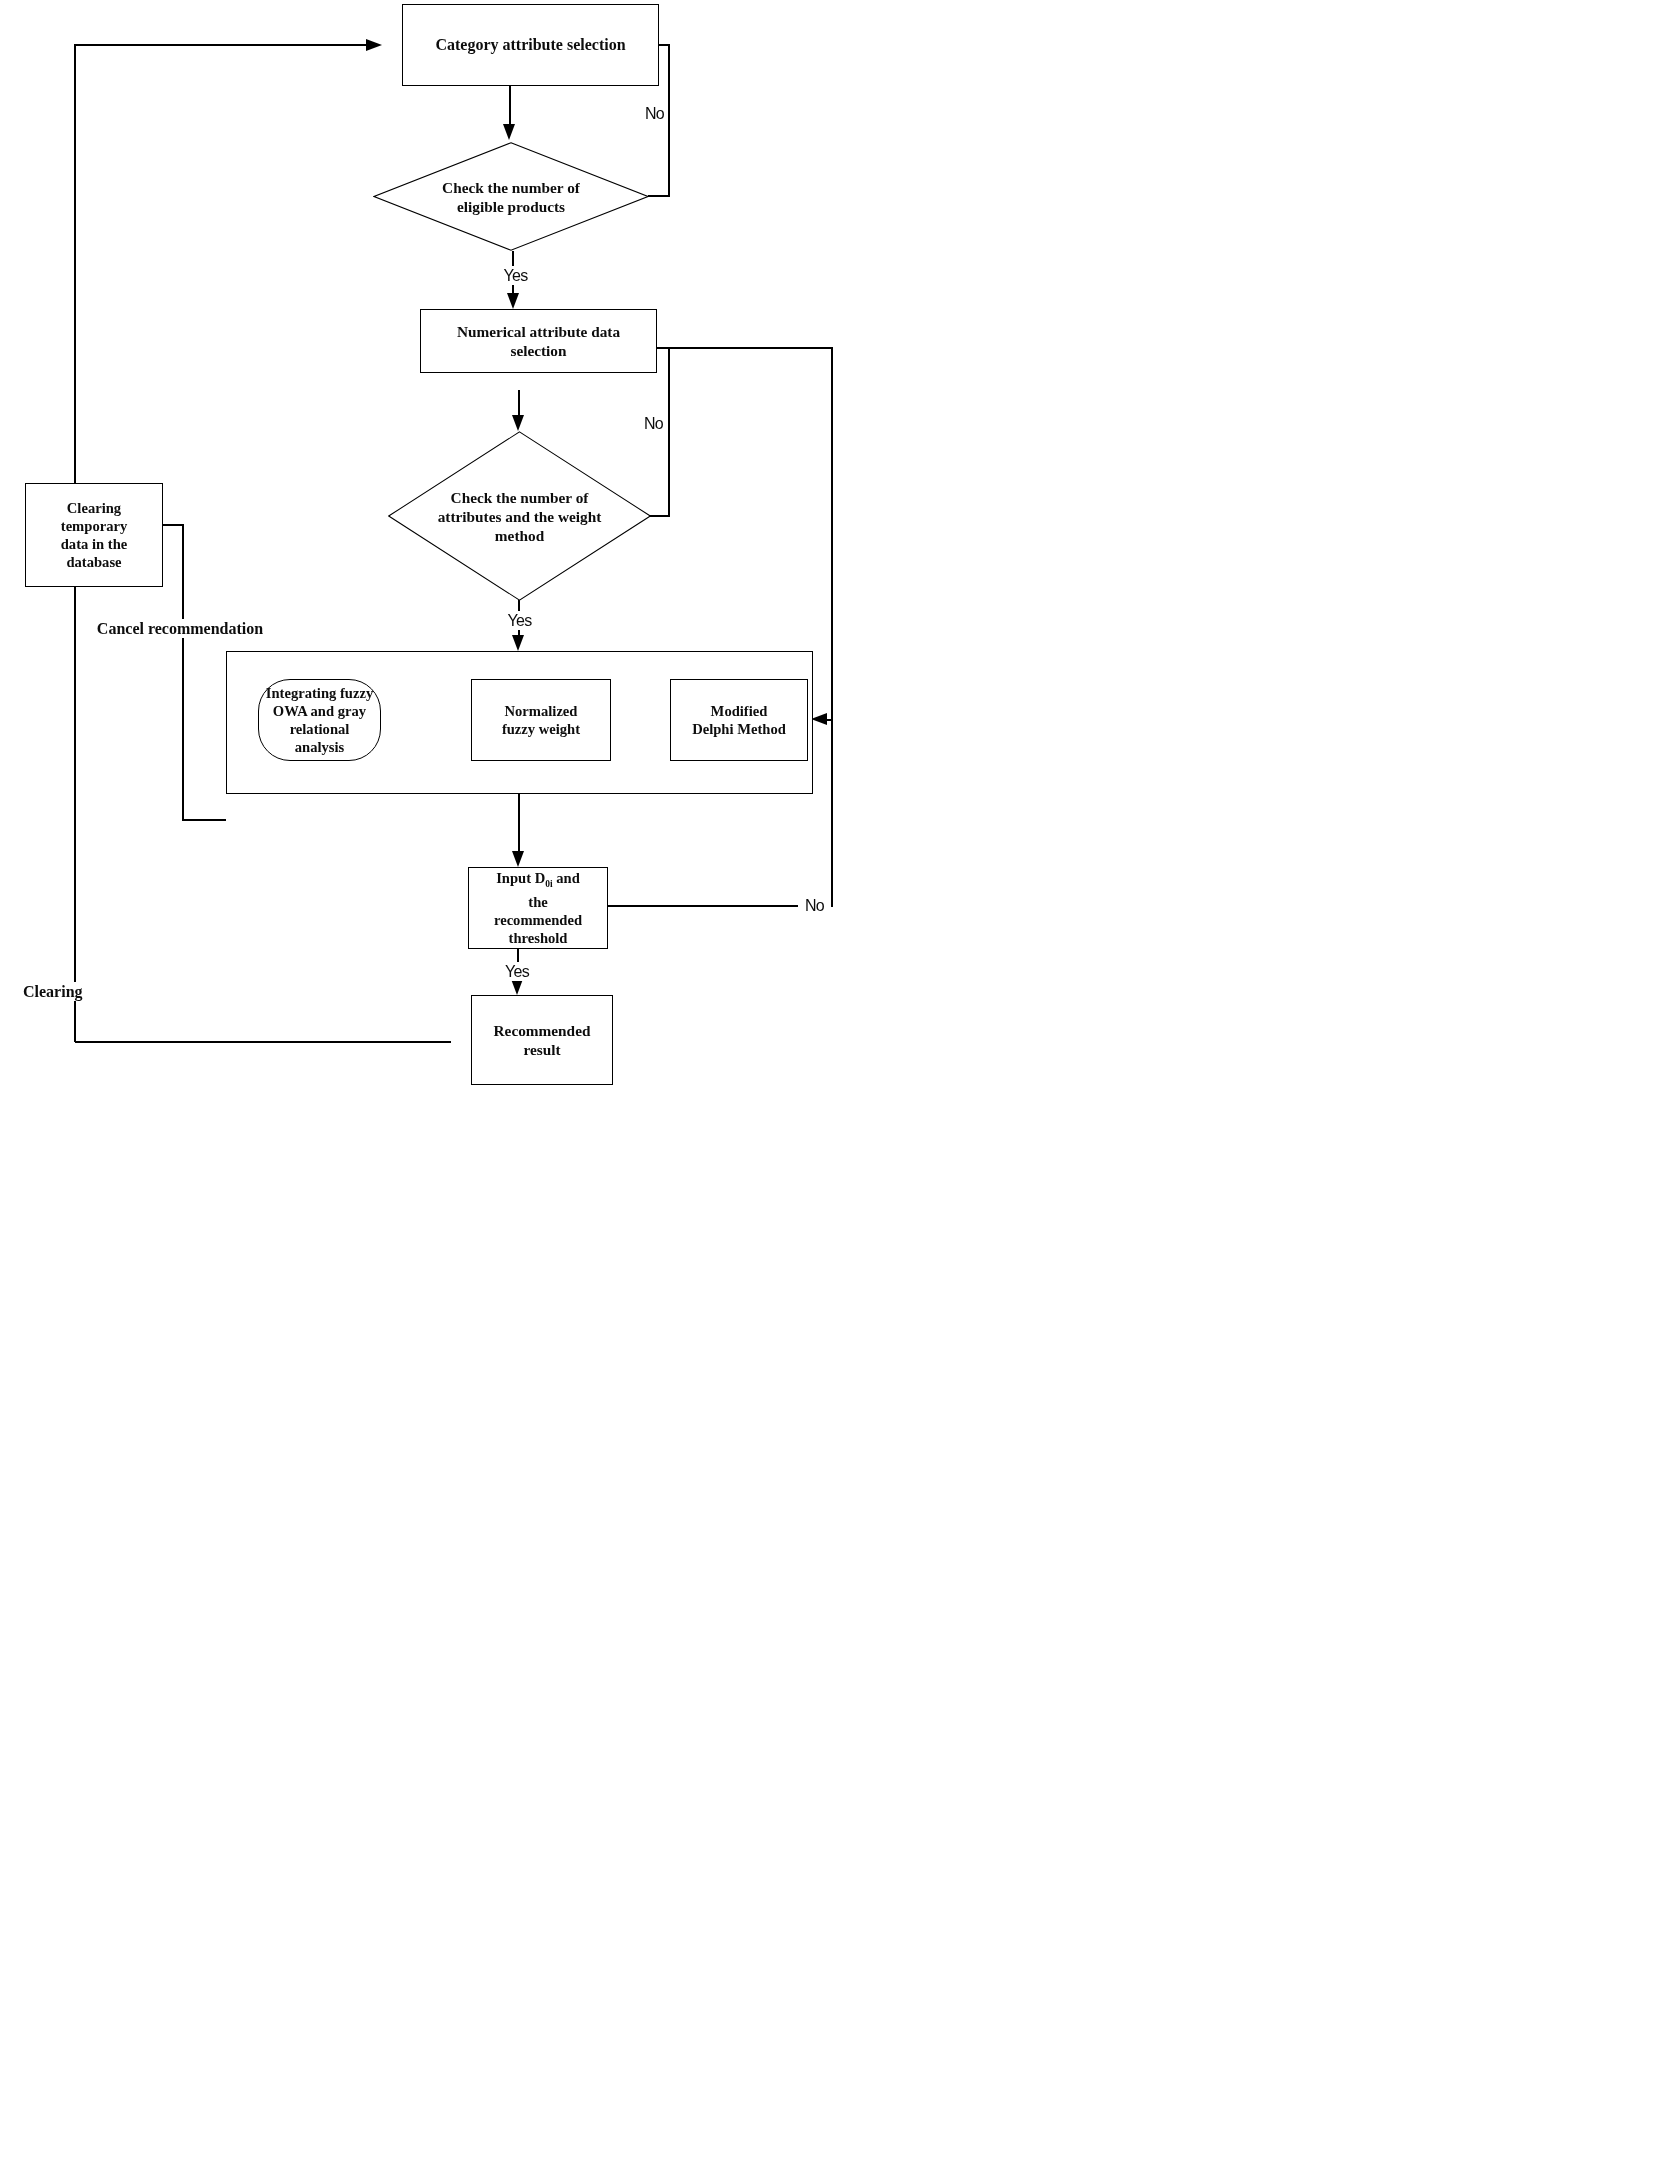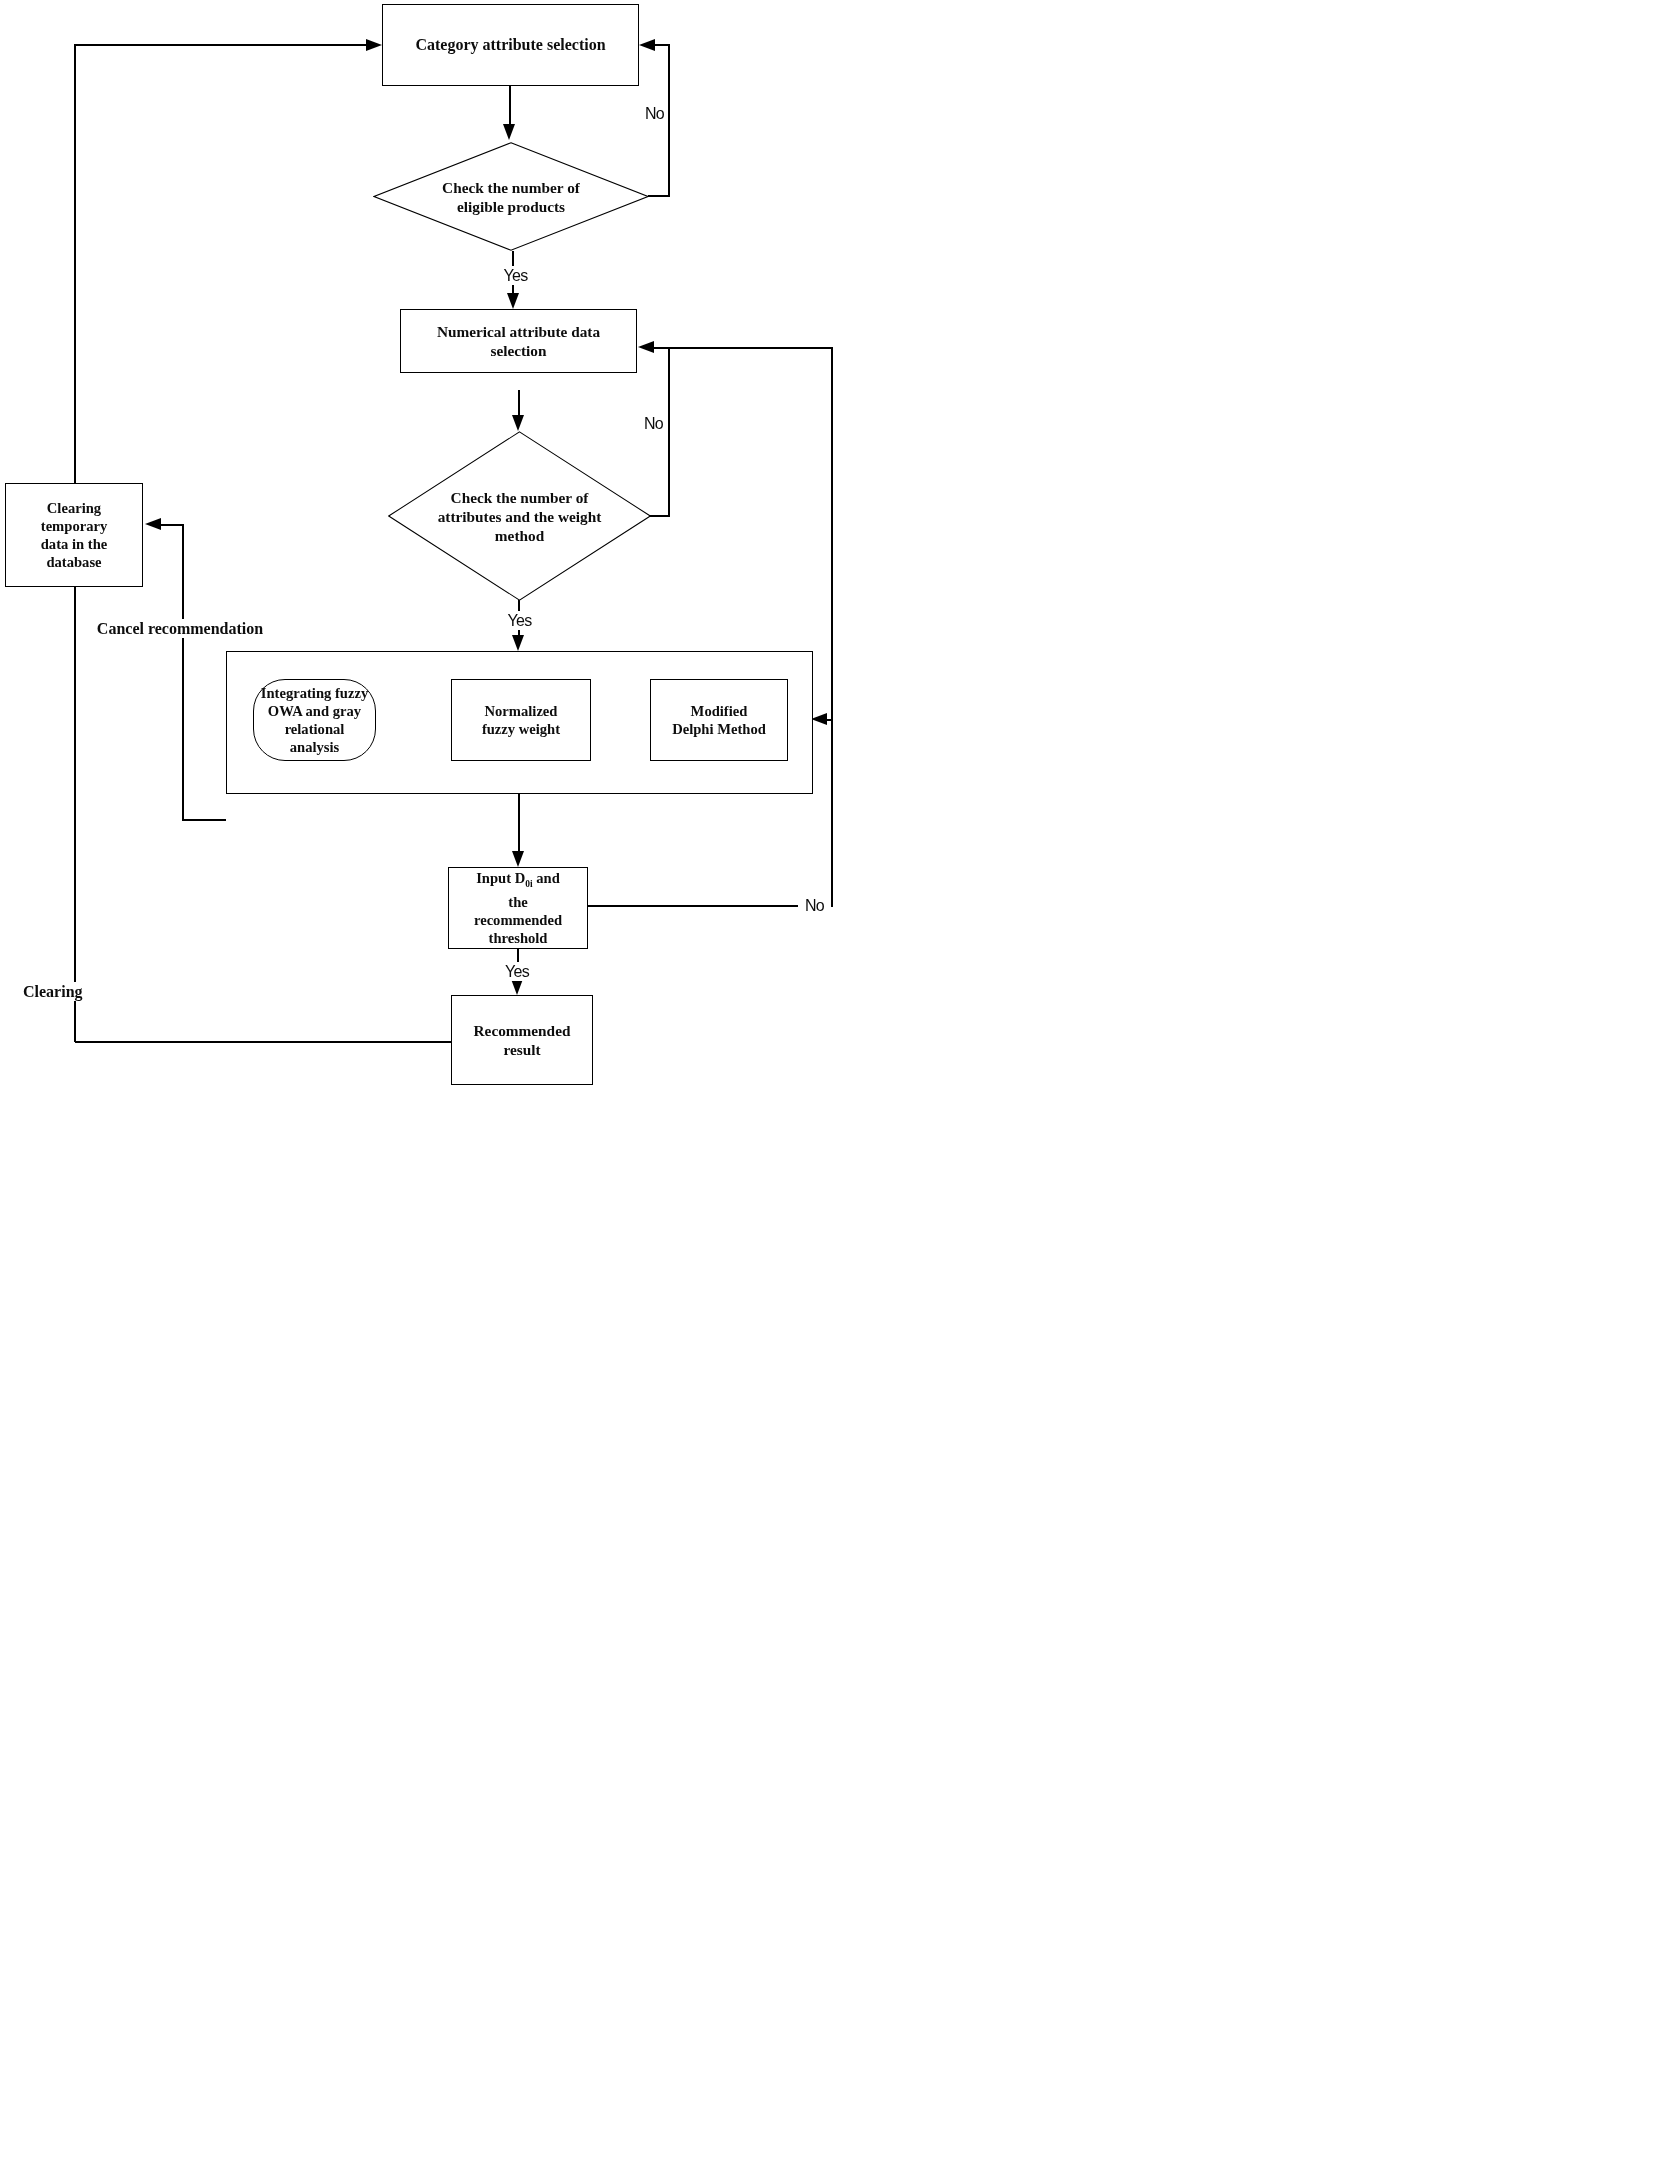--- a/index.html
+++ b/index.html
@@ -19,20 +19,21 @@
   .node {
     position: absolute;
     background: #ffffff;
     border: 1.5px solid #000000;
     display: flex;
     align-items: center;
     justify-content: center;
     text-align: center;
     font-weight: bold;
     box-sizing: border-box;
+    margin-left: 20px;
   }
   .thin { border-width: 1.1px; }
   .pre { white-space: pre-line; }
   .container-rect {
     position: absolute;
     border: 1.5px solid #000000;
     background: #ffffff;
     box-sizing: border-box;
   }
   .hline, .vline {
@@ -152,21 +153,21 @@
   </svg>
   <div class="diamond-label fs21" style="left:388px; top:431px; width:263px; height:170px;">Check the number of
 attributes and the weight
 method</div>
 
   <div class="node fs22" style="left:382px; top:3.6px; width:257px; height:82px;">Category attribute selection</div>
 
   <div class="node fs21 pre" style="left:400px; top:309px; width:237px; height:64px;">Numerical attribute data
 selection</div>
 
-  <div class="node thin fs20 pre" style="left:253px; top:679px; width:123px; height:82px;border-radius:32px;">Integrating fuzzy
+  <div class="node thin fs20 pre" style="left:238px; top:679px; width:123px; height:82px;border-radius:32px;">Integrating fuzzy
 OWA and gray
 relational
 analysis</div>
 
   <div class="node thin fs20 pre" style="left:451px; top:679px; width:140px; height:82px;">Normalized
 fuzzy weight</div>
 
   <div class="node thin fs20 pre" style="left:650px; top:679px; width:138px; height:82px;">Modified
 Delphi Method</div>
 

